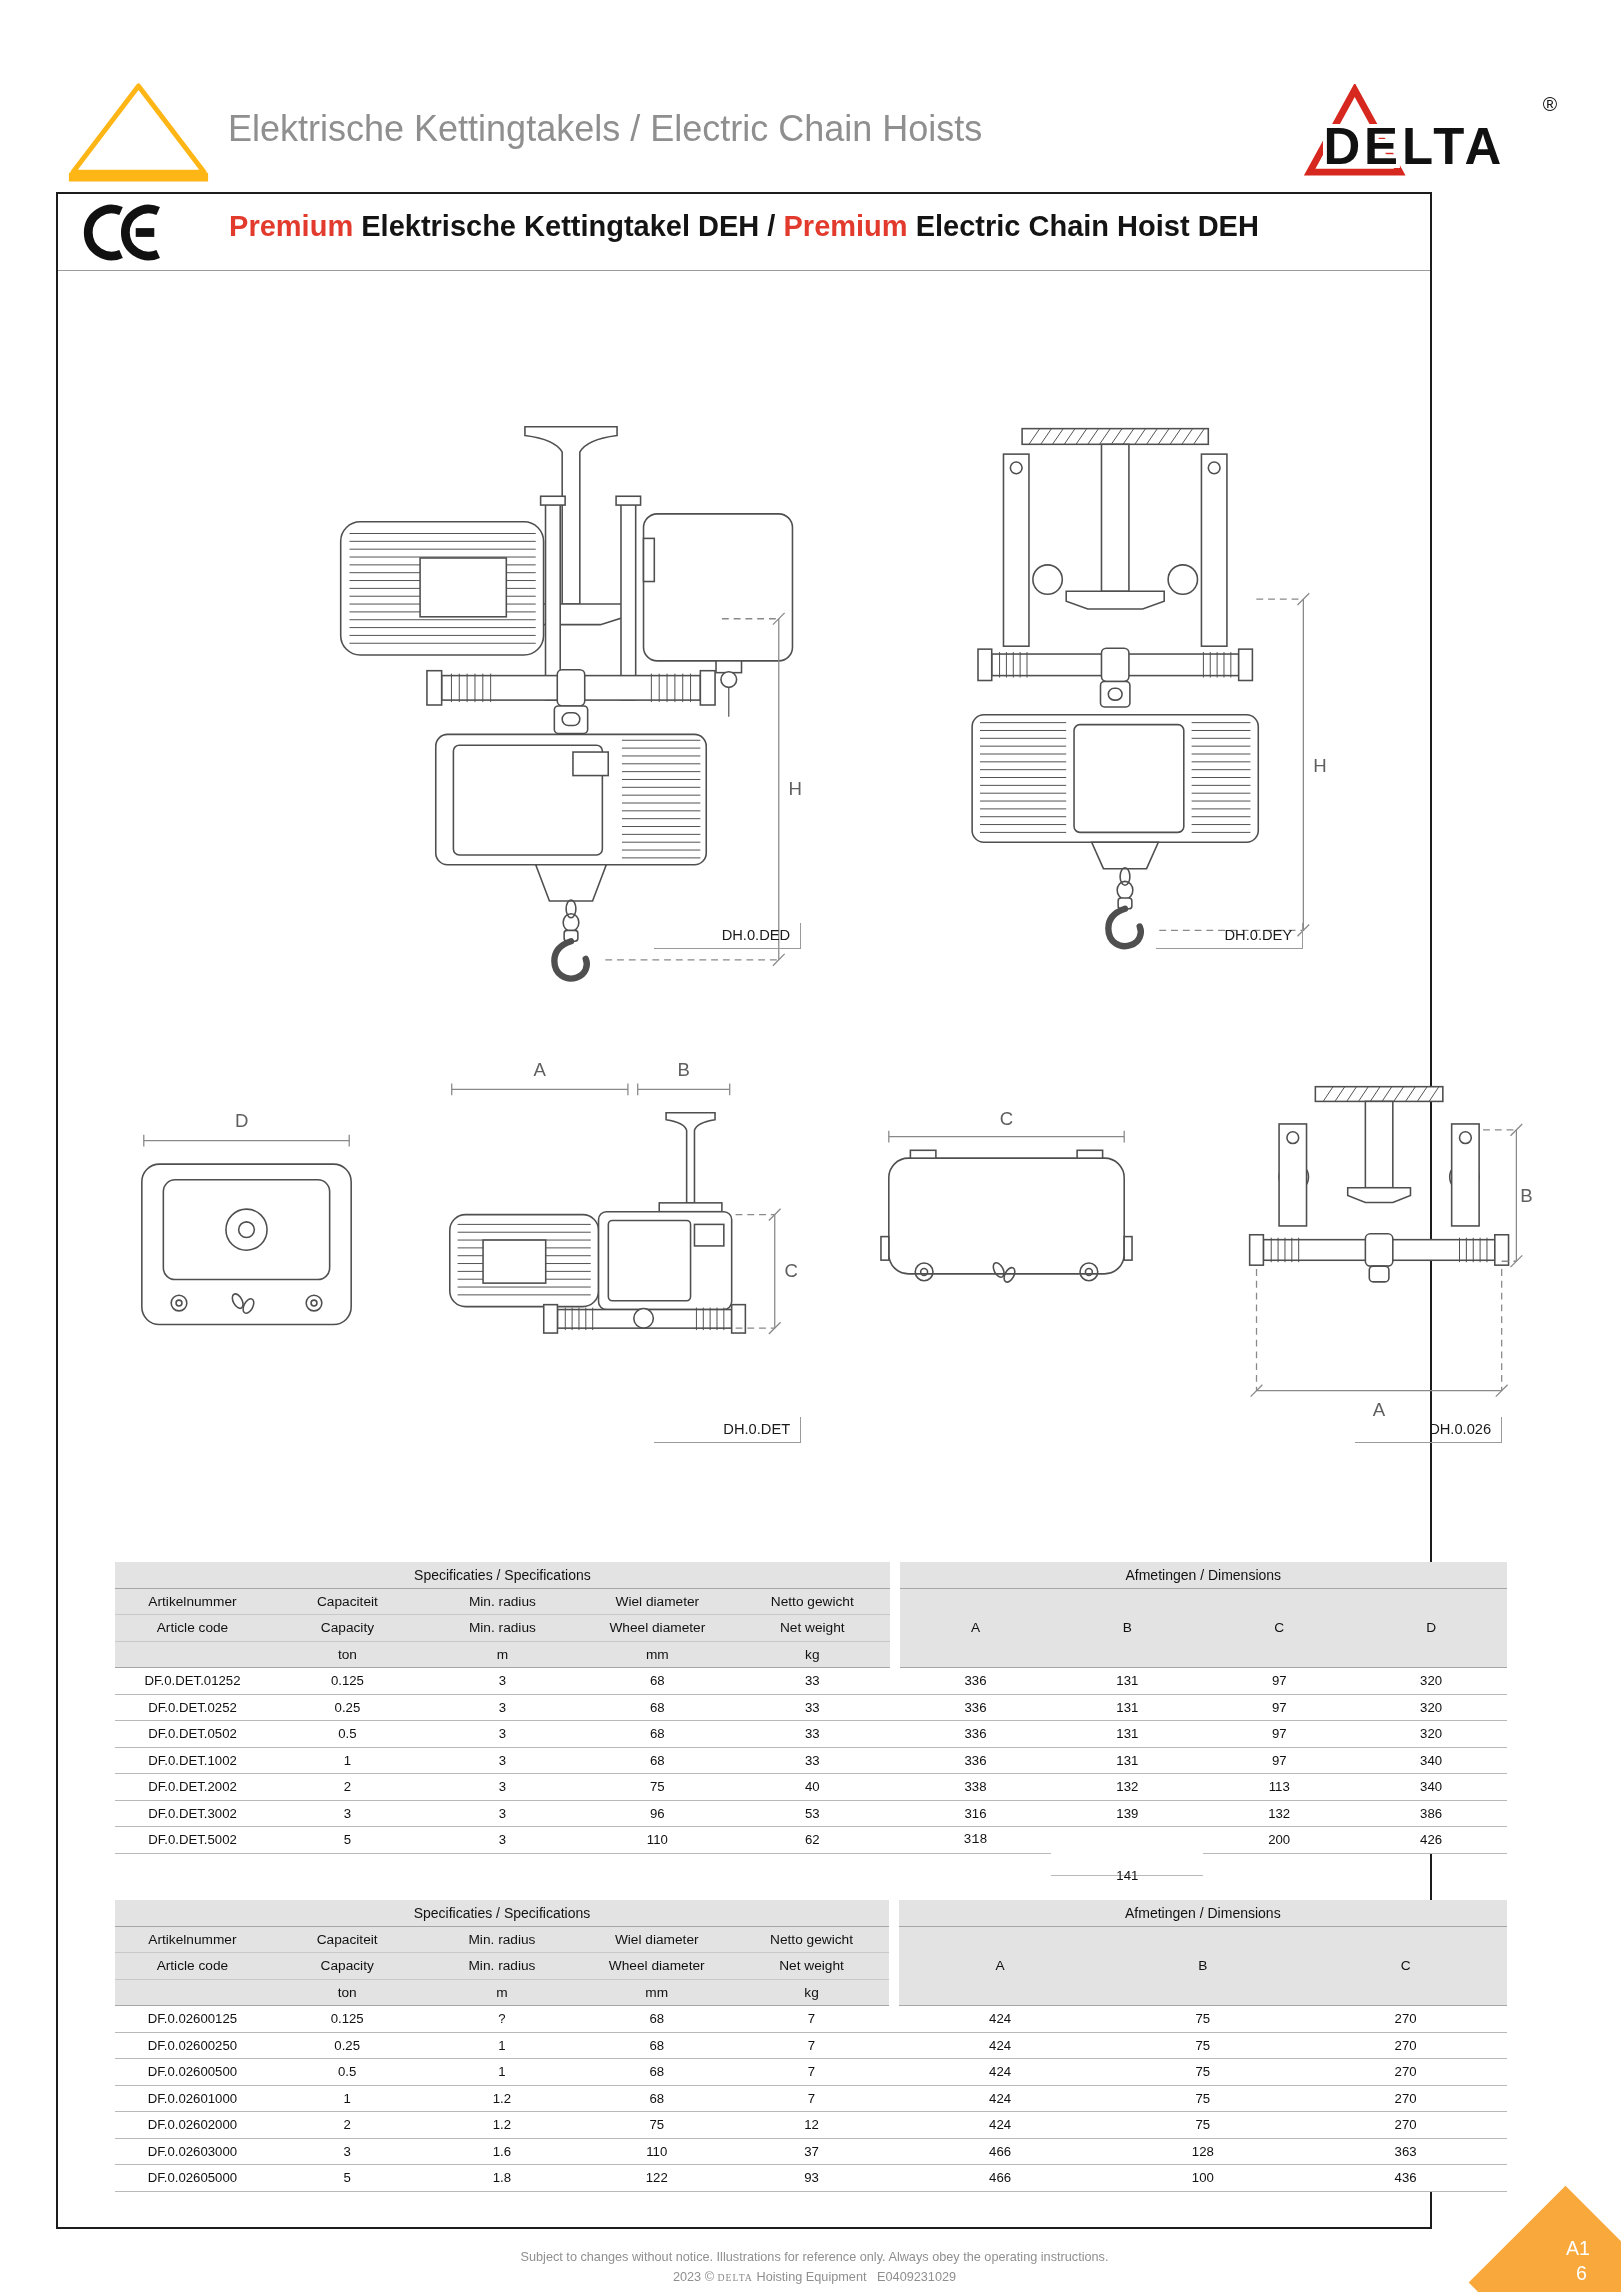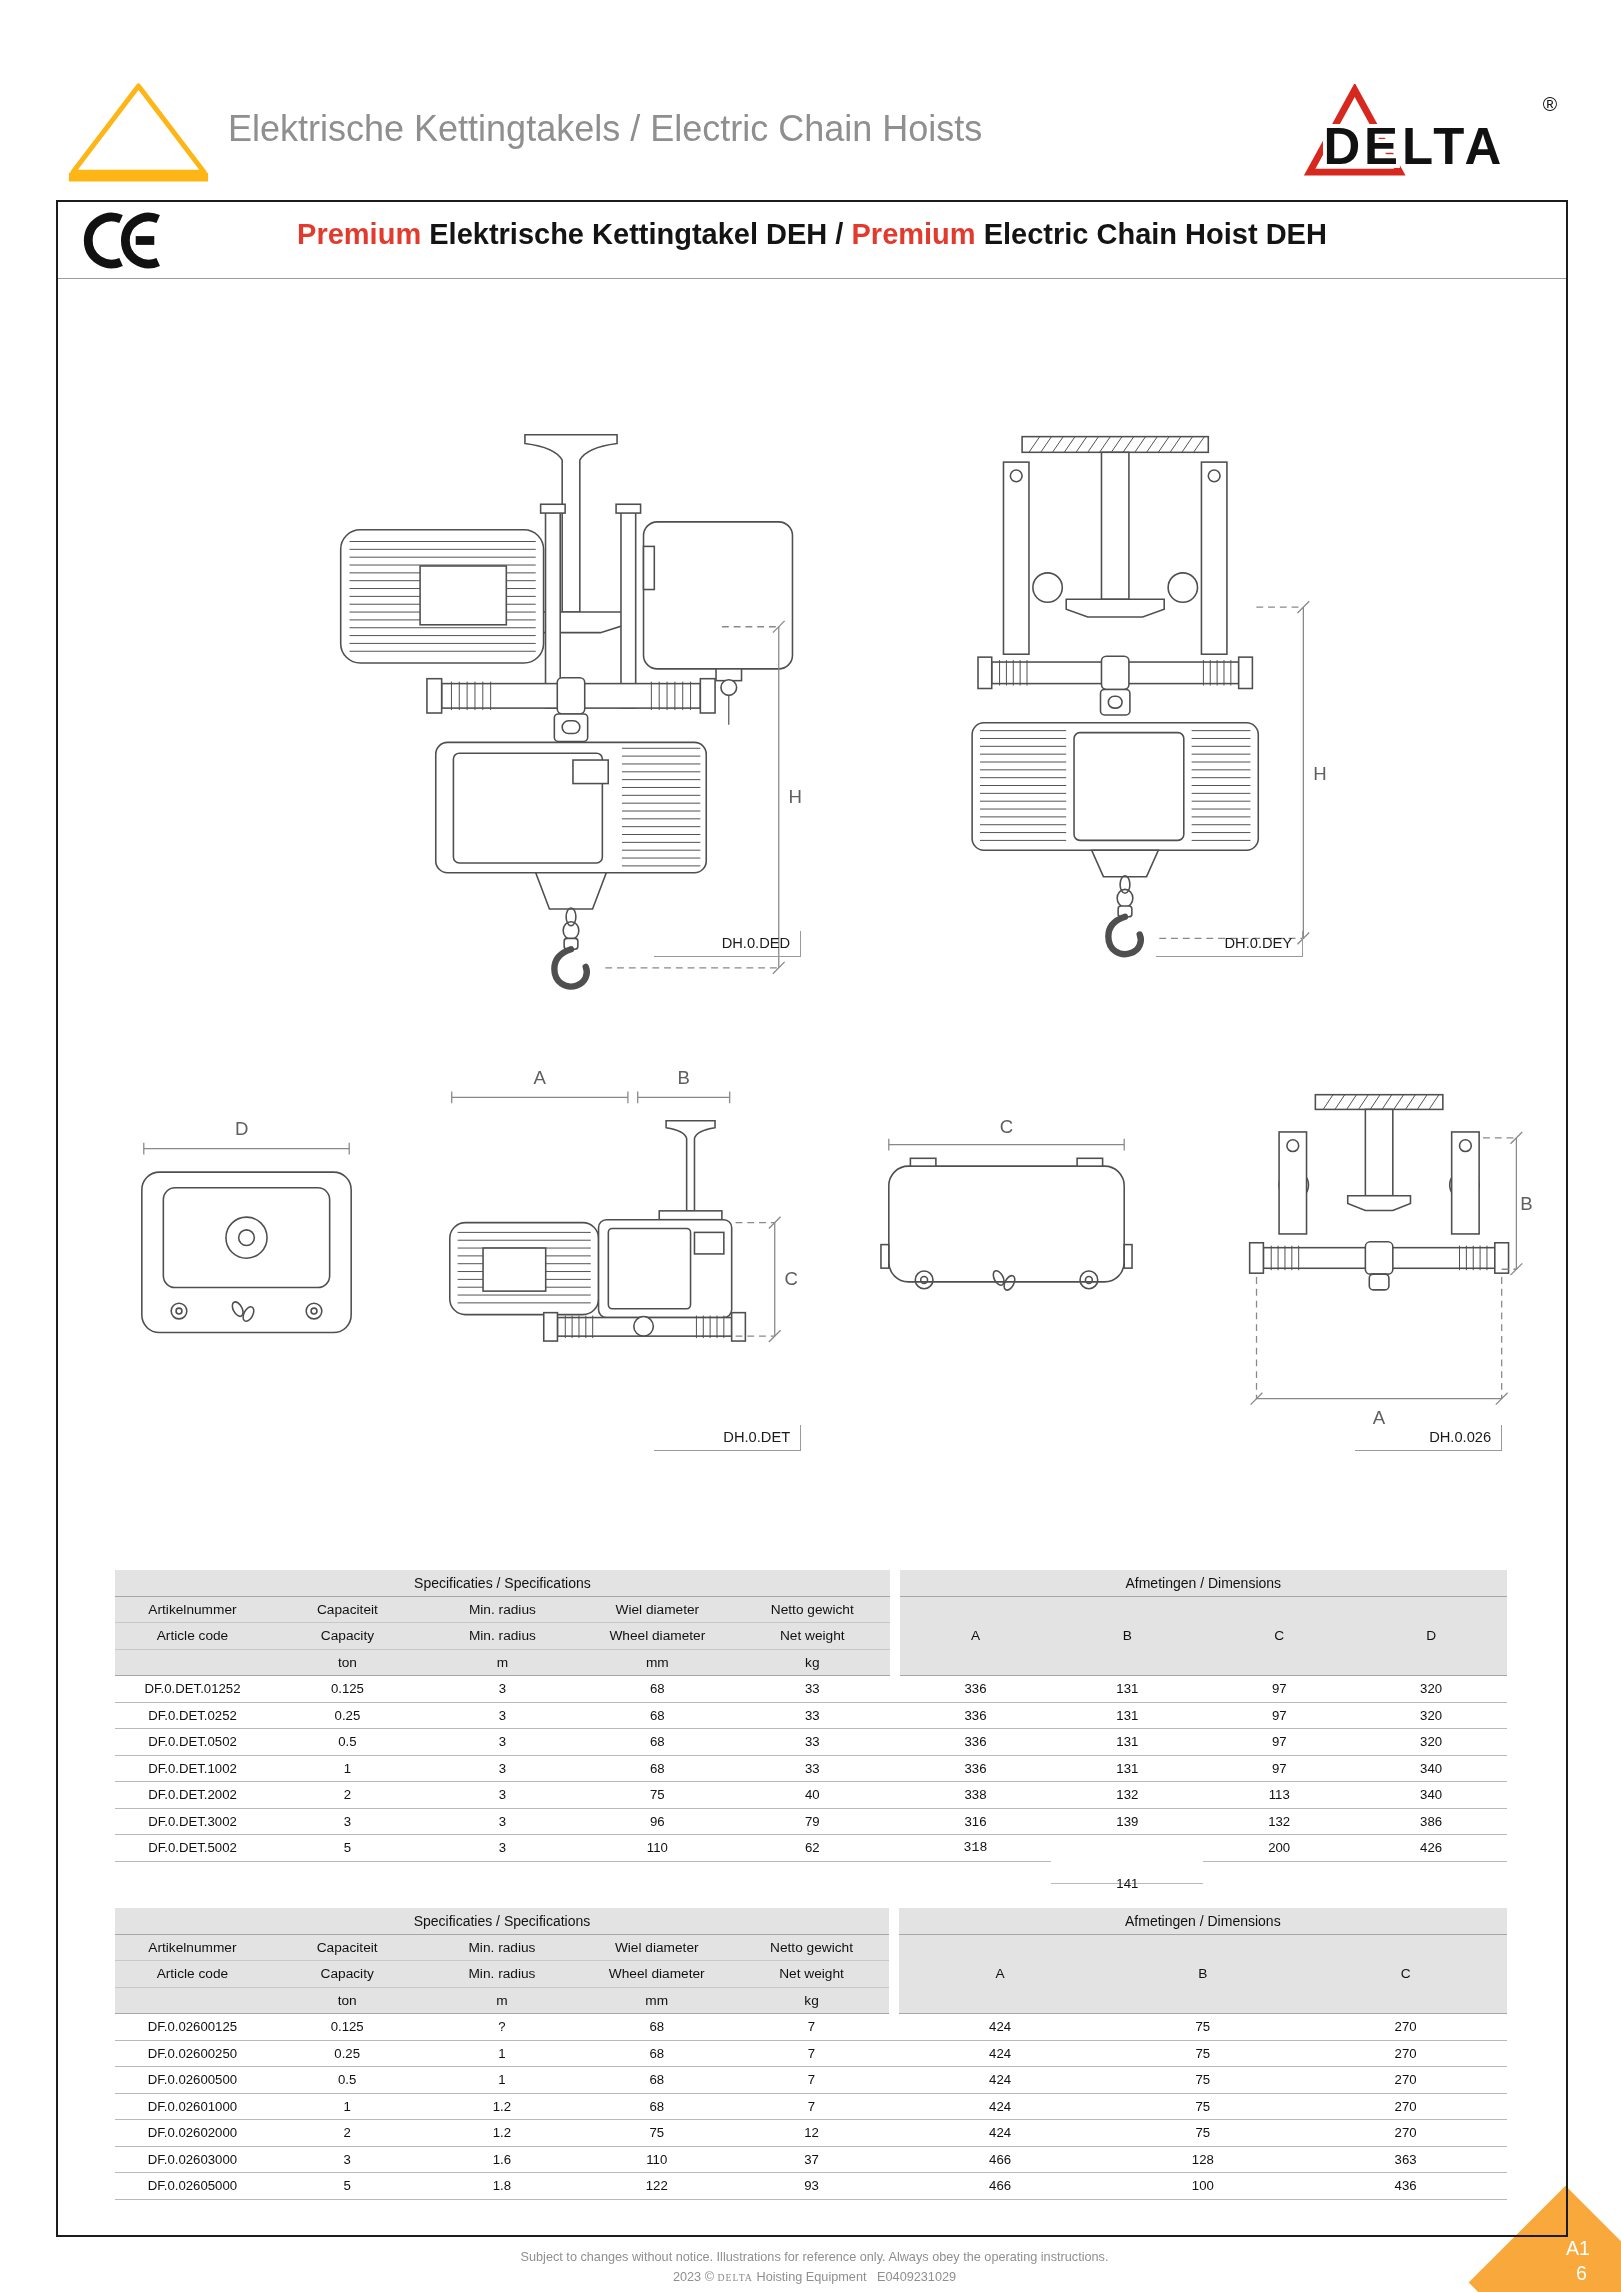--- a/index.html
+++ b/index.html
@@ -10,21 +10,21 @@
   .abs{position:absolute;}
 
   
   .hdr-title{
     position:absolute;left:228px;top:108px;font-size:36px;color:#8f8f8f;
     letter-spacing:0px;white-space:nowrap;
   }
 
   
   .content-box{
-    position:absolute;left:56px;top:200px;width:1512px;height:2037px;
+    position:absolute;left:56px;top:192px;width:1376px;height:2037px;
     border:2px solid #1c1c1c;box-sizing:border-box;background:transparent;
   }
   .doc-title{
     position:absolute;left:0;right:0;top:15.7px;text-align:center;
     font-size:29px;font-weight:700;white-space:pre-wrap;color:#141414;
   }
   .doc-title .red{color:#e23b2e;}
   .title-rule{
     position:absolute;left:0;right:0;top:76px;height:0;
     border:none;border-top:1px solid #9c9c9c;margin:0;
@@ -363,21 +363,21 @@
       <div class="c d" style="grid-area: 9 / 5 / auto / 6;">40</div>
       <div class="c d" style="grid-area: 9 / 6 / auto / 7;"></div>
       <div class="c d" style="grid-area: 9 / 7 / auto / 8;">338</div>
       <div class="c d" style="grid-area: 9 / 8 / auto / 9;">132</div>
       <div class="c d" style="grid-area: 9 / 9 / auto / 10;">113</div>
       <div class="c d" style="grid-area: 9 / 10 / auto / 11;">340</div>
       <div class="c d" style="grid-area: 10 / 1 / auto / 2;">DF.0.DET.3002</div>
       <div class="c d" style="grid-area: 10 / 2 / auto / 3;">3</div>
       <div class="c d" style="grid-area: 10 / 3 / auto / 4;">3</div>
       <div class="c d" style="grid-area: 10 / 4 / auto / 5;">96</div>
-      <div class="c d" style="grid-area: 10 / 5 / auto / 6;">79</div>
+      <div class="c d" style="grid-area: 10 / 5 / auto / 6;">53</div>
       <div class="c d" style="grid-area: 10 / 6 / auto / 7;"></div>
       <div class="c d" style="grid-area: 10 / 7 / auto / 8;">316</div>
       <div class="c d" style="grid-area: 10 / 8 / auto / 9;">139</div>
       <div class="c d" style="grid-area: 10 / 9 / auto / 10;">132</div>
       <div class="c d" style="grid-area: 10 / 10 / auto / 11;">386</div>
       <div class="c d" style="grid-area: 11 / 1 / auto / 2;">DF.0.DET.5002</div>
       <div class="c d" style="grid-area: 11 / 2 / auto / 3;">5</div>
       <div class="c d" style="grid-area: 11 / 3 / auto / 4;">3</div>
       <div class="c d" style="grid-area: 11 / 4 / auto / 5;">110</div>
       <div class="c d" style="grid-area: 11 / 5 / auto / 6;">62</div>

